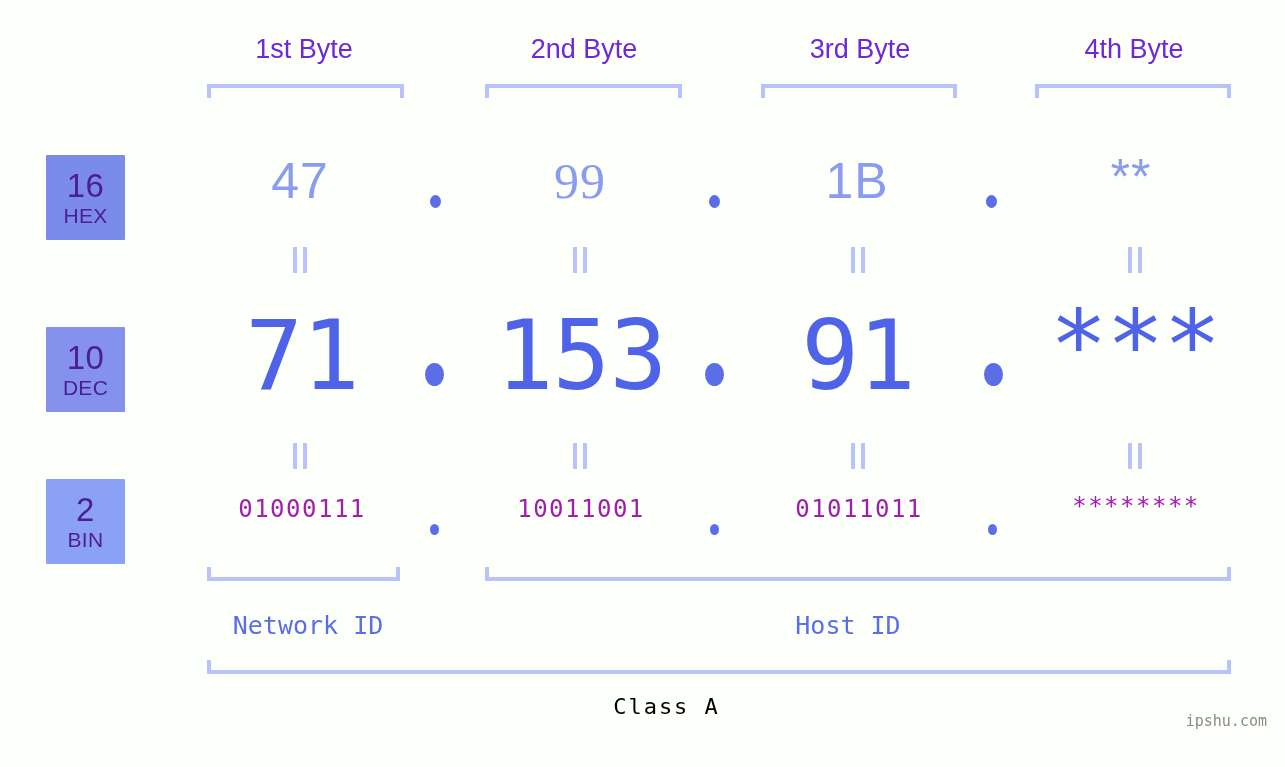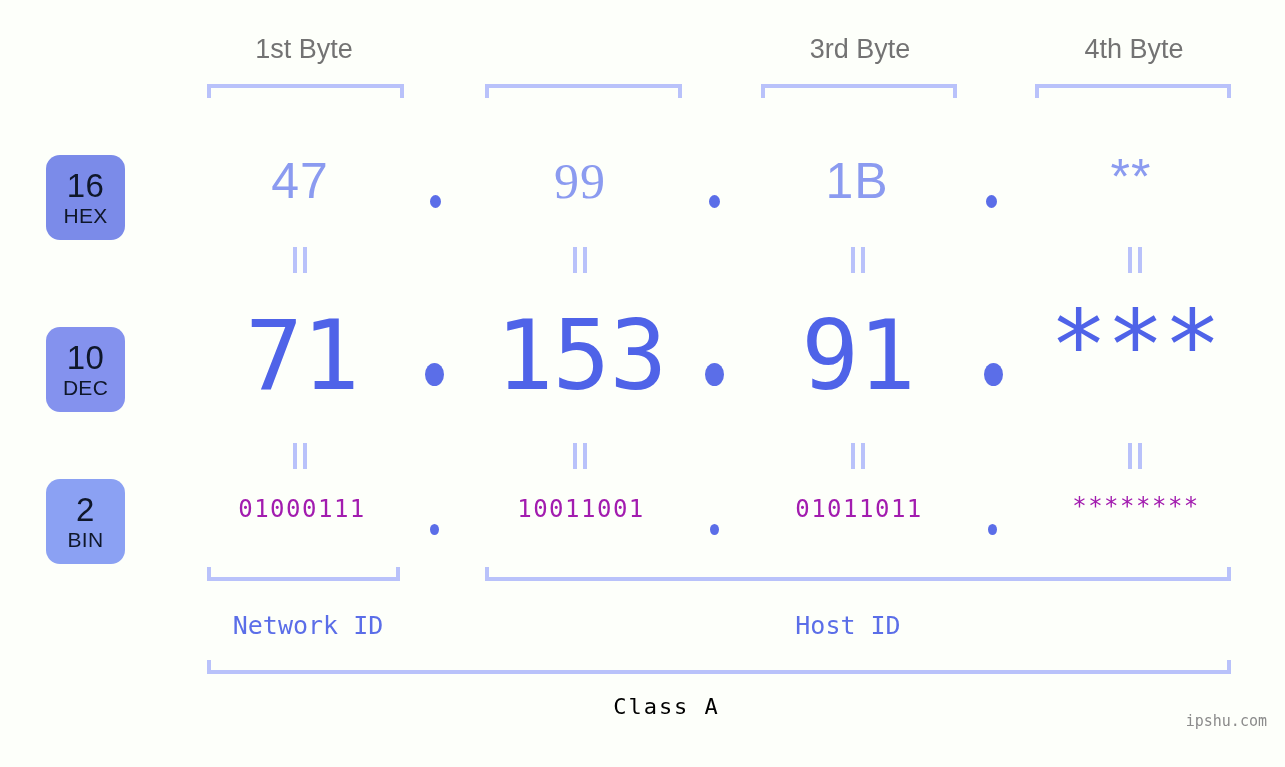--- a/index.html
+++ b/index.html
@@ -18,21 +18,21 @@
     position: relative;
     width: 1285px;
     height: 767px;
   }
 
   
   .byte-header {
     position: absolute;
     top: 34px;
     font-size: 27px;
-    color: #737373;
+    color: #6d28d9;
     font-family: "Liberation Sans", sans-serif;
     text-align: center;
     white-space: nowrap;
   }
   
   .top-bracket {
     position: absolute;
     top: 84px;
     height: 14px;
     border-top: 4px solid #b9c2fa;
@@ -48,22 +48,22 @@
     border-left: 4px solid #b9c2fa;
     border-right: 4px solid #b9c2fa;
     box-sizing: border-box;
   }
 
   
   .badge {
     position: absolute;
     left: 46px;
     width: 79px;
-    border-radius: 14px;
-    color: #0f172a;
+    border-radius: 1px;
+    color: #4c1d95;
     text-align: center;
     box-sizing: border-box;
     display: flex;
     flex-direction: column;
     align-items: center;
     justify-content: center;
     line-height: 1;
   }
   .badge .num {
     font-size: 33px;
@@ -164,20 +164,21 @@
     color: #8b8b8b;
     font-family: "DejaVu Sans Mono", monospace;
   }
 </style>
 </head>
 <body>
 
 <div id="canvas">
 
   <div class="byte-header" style="left:204px;width:200px;">1st Byte</div>
+  <div class="byte-header" style="left:484px;width:200px;">2nd Byte</div>
   <div class="byte-header" style="left:760px;width:200px;">3rd Byte</div>
   <div class="byte-header" style="left:1034px;width:200px;">4th Byte</div>
 
   <div class="top-bracket" style="left:207px;width:197px;"></div>
   <div class="top-bracket" style="left:485px;width:197px;"></div>
   <div class="top-bracket" style="left:761px;width:196px;"></div>
   <div class="top-bracket" style="left:1035px;width:196px;"></div>
 
   <div class="badge" id="badge-hex">
     <span class="num">16</span>

